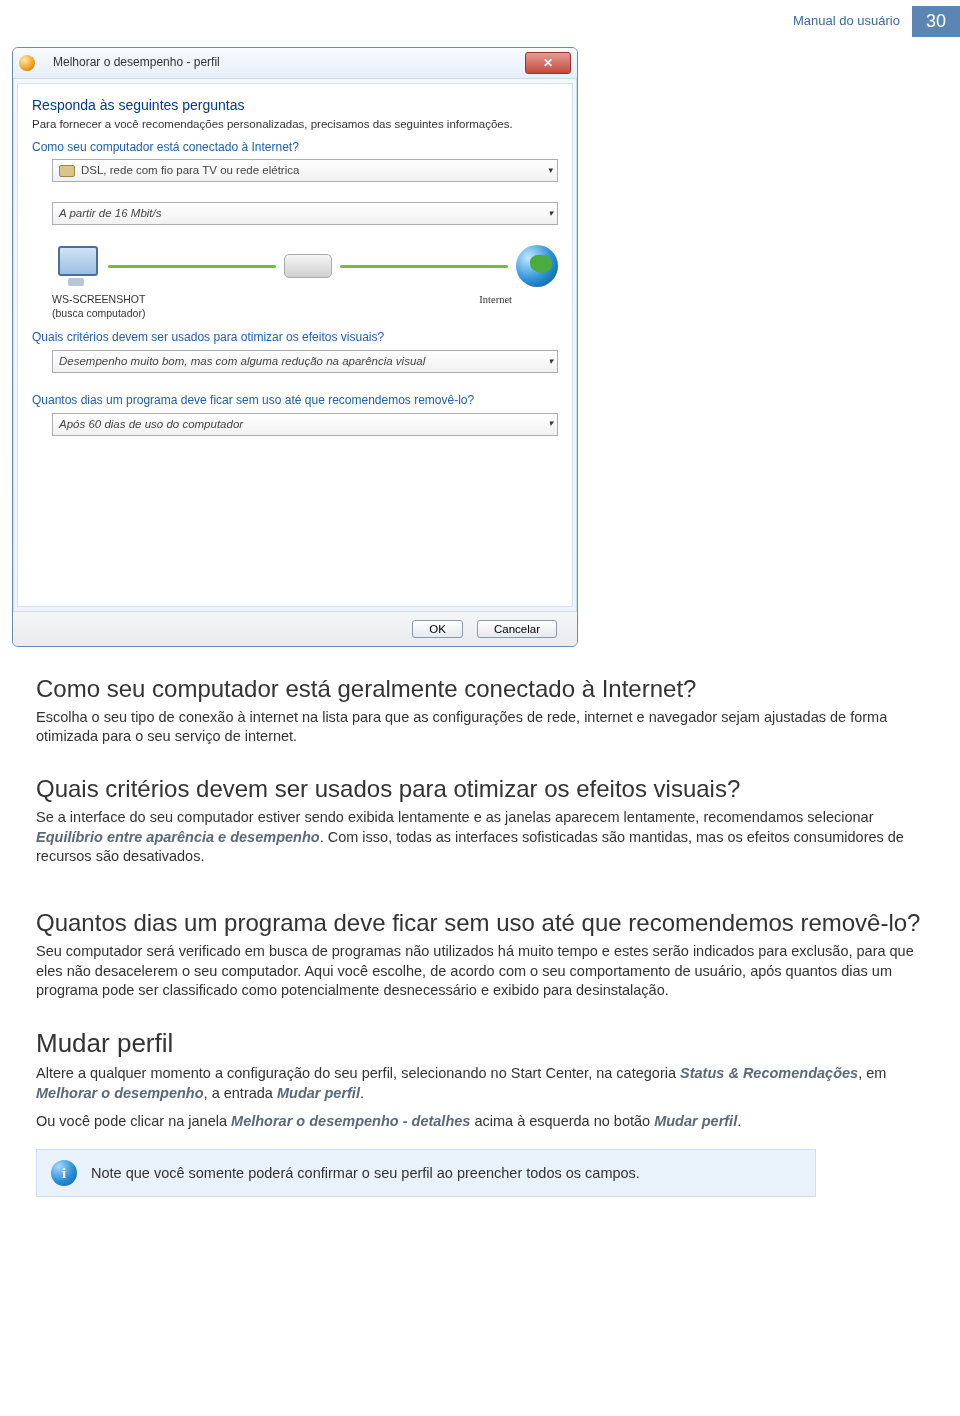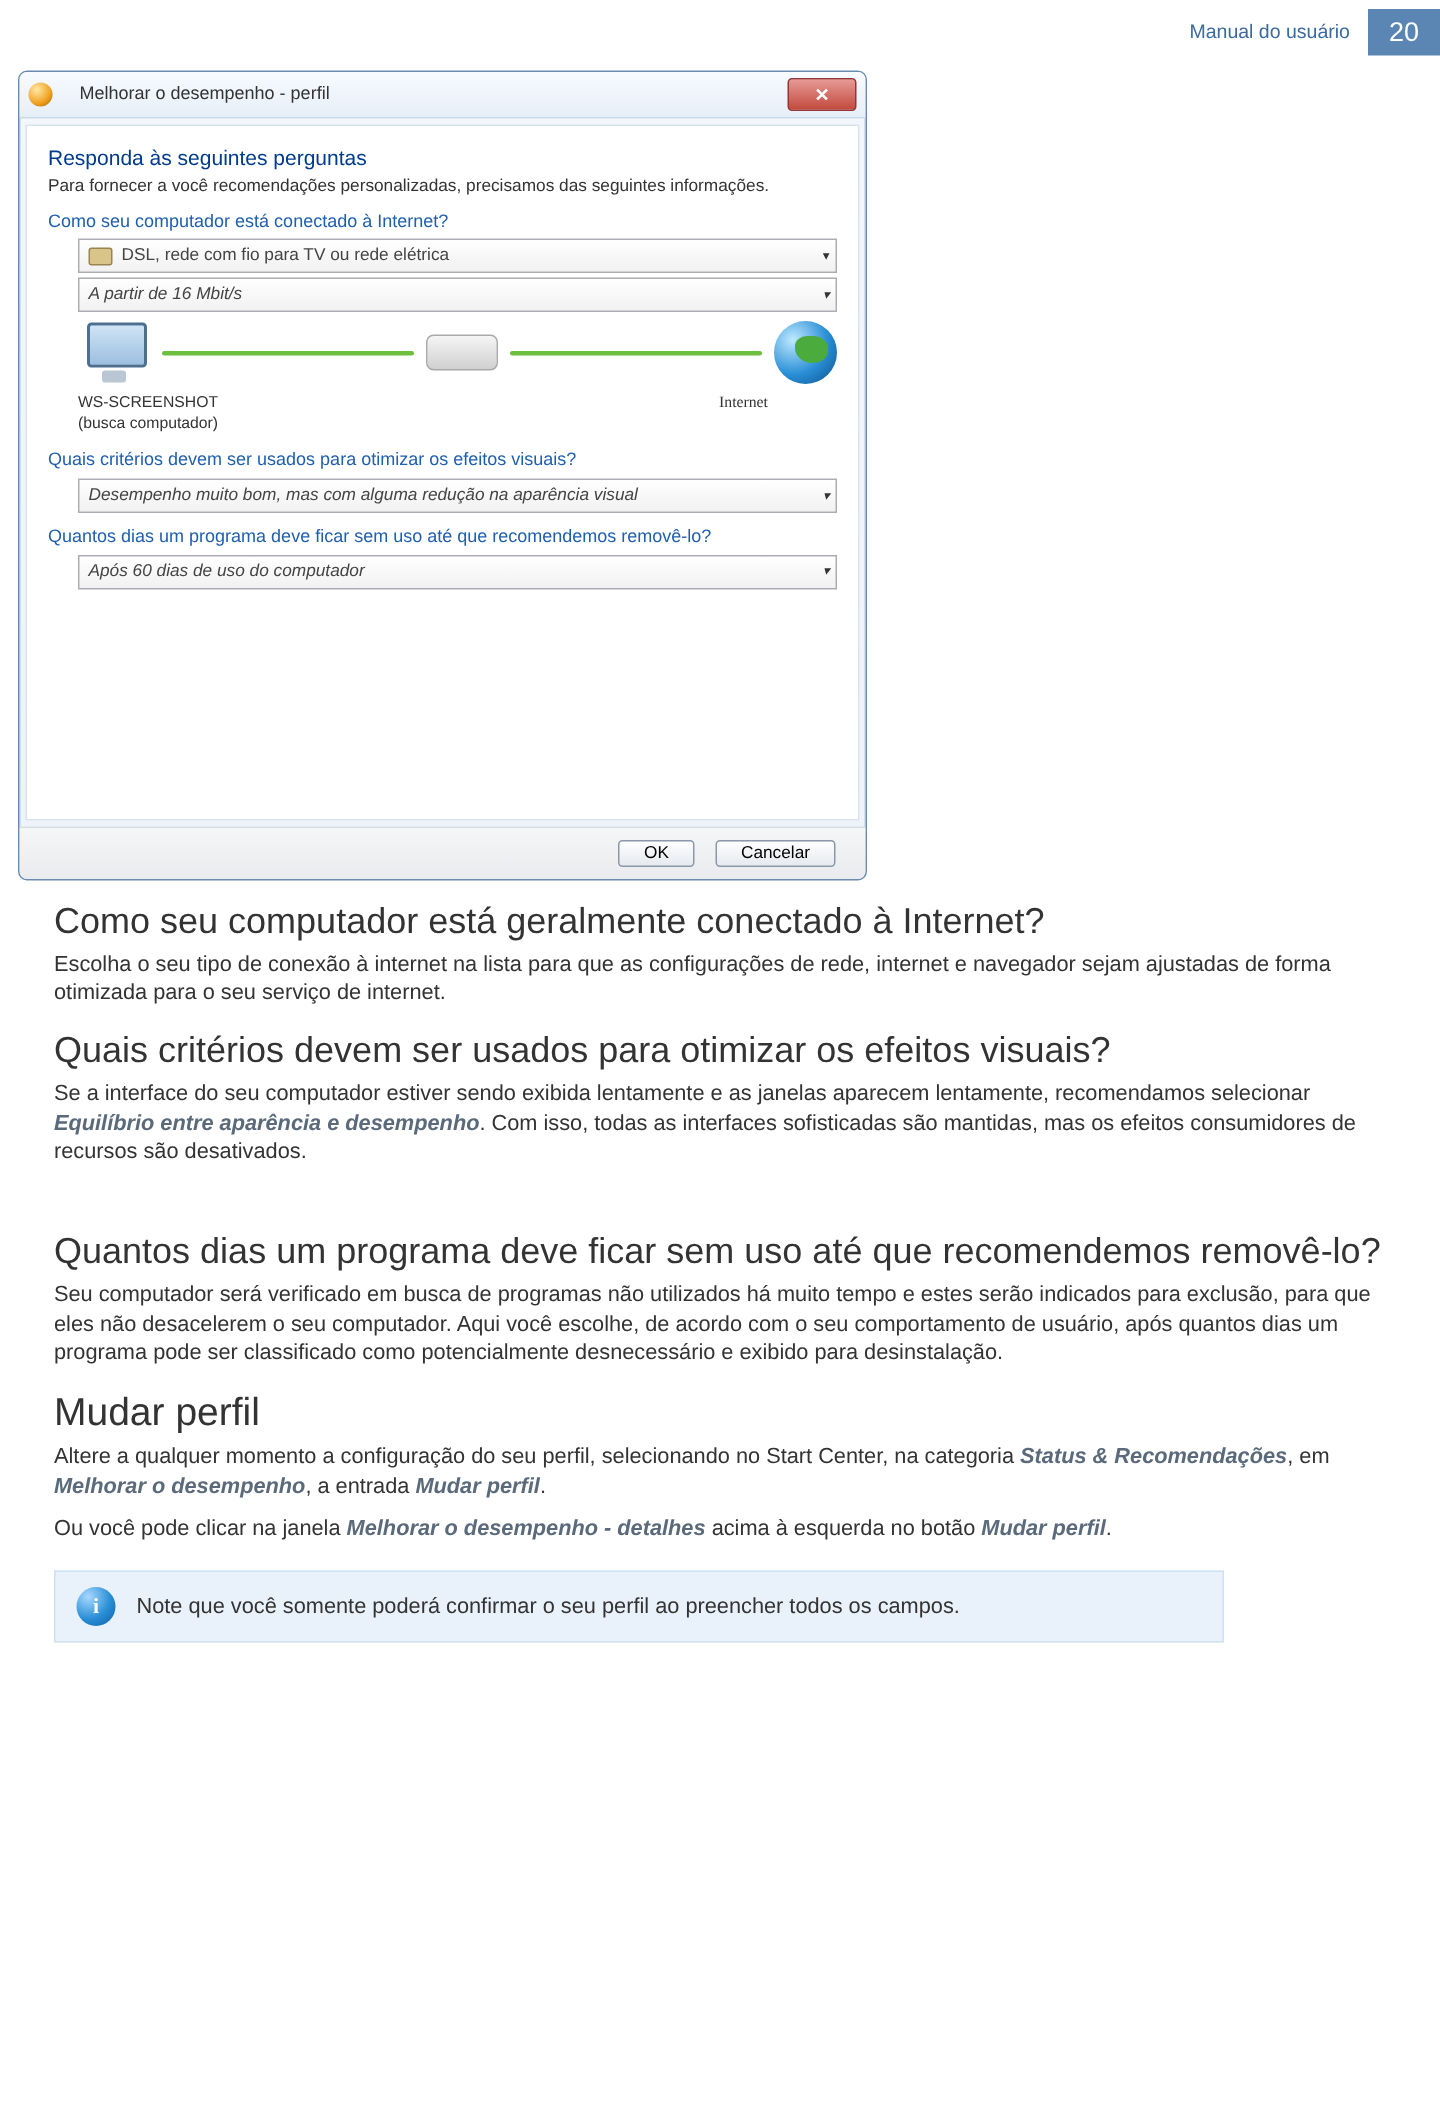--- a/index.html
+++ b/index.html
@@ -94,21 +94,21 @@
     background: linear-gradient(#fff, #f1f1f1);
     height: 21px;
     display: flex;
     align-items: center;
     justify-content: space-between;
     padding: 0 4px 0 6px;
     font-size: 11.5px;
     font-style: italic;
     color: #444;
     margin-left: 20px;
-    margin-bottom: 3px;
+    margin-bottom: 20px;
   }
   .dropdown.first { font-style: normal; }
   .chevron {
     font-size: 9px;
     color: #333;
   }
   .net-row {
     display: flex;
     align-items: center;
     gap: 8px;
@@ -183,21 +183,21 @@
   }
   .spacer-below-dialog { height: 140px; }
   .doc {
     padding: 0 36px 60px 36px;
   }
   .h2 {
     color:#333;
     font-size: 24px;
     font-family: "Segoe UI Light","Segoe UI",sans-serif;
     font-weight: 400;
-    margin: 12px 0 4px 0;
+    margin: 26px 0 4px 0;
   }
   .h2.tight { margin-top: 40px; }
   .p {
     font-size: 14.5px;
     color:#333;
     margin: 2px 0 8px 0;
     line-height: 1.35;
   }
   .bold { font-weight: 600; font-style: italic; }
   .notebox {
@@ -218,21 +218,21 @@
     color:#fff; font-weight:bold;
     font-family: Georgia, serif;
     flex-shrink:0;
   }
 </style>
 </head>
 <body>
 
 <div class="page-header">
   <span class="page-header-label">Manual do usuário</span>
-  <span class="page-num">20</span>
+  <span class="page-num">30</span>
 </div>
 
 <div class="dialog">
   <div class="titlebar">
     <div class="titlebar-left">
       <div class="app-icon"></div>
       <span class="titlebar-text">Melhorar o desempenho - perfil</span>
     </div>
     <div class="close-btn">
       <span class="close-x">✕</span>

